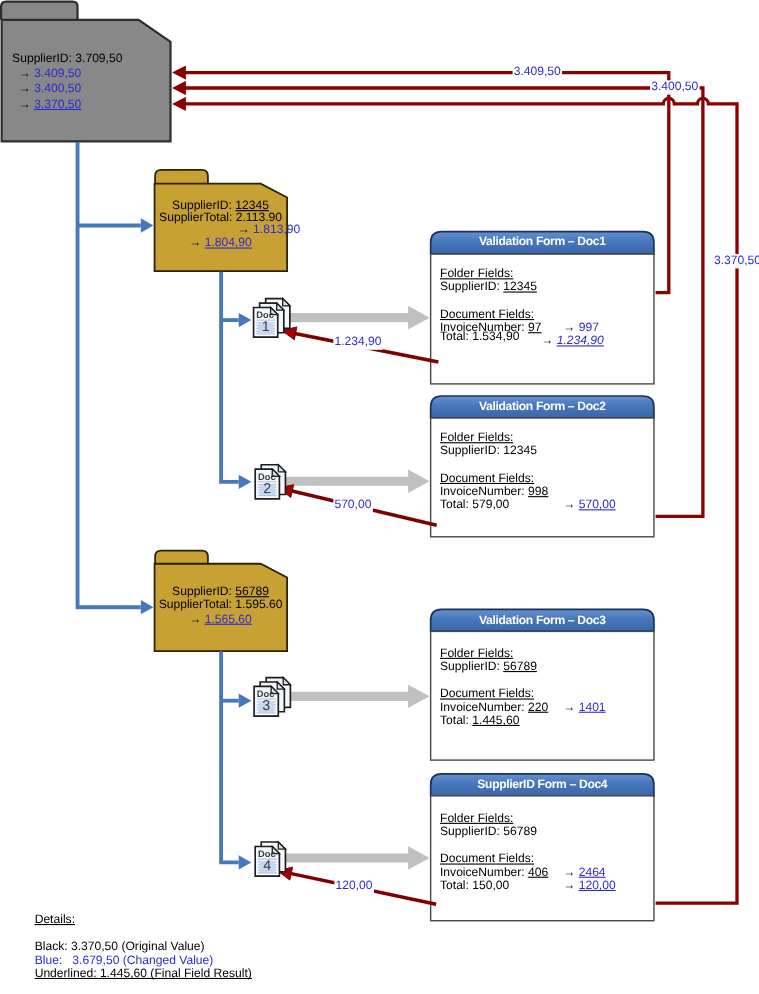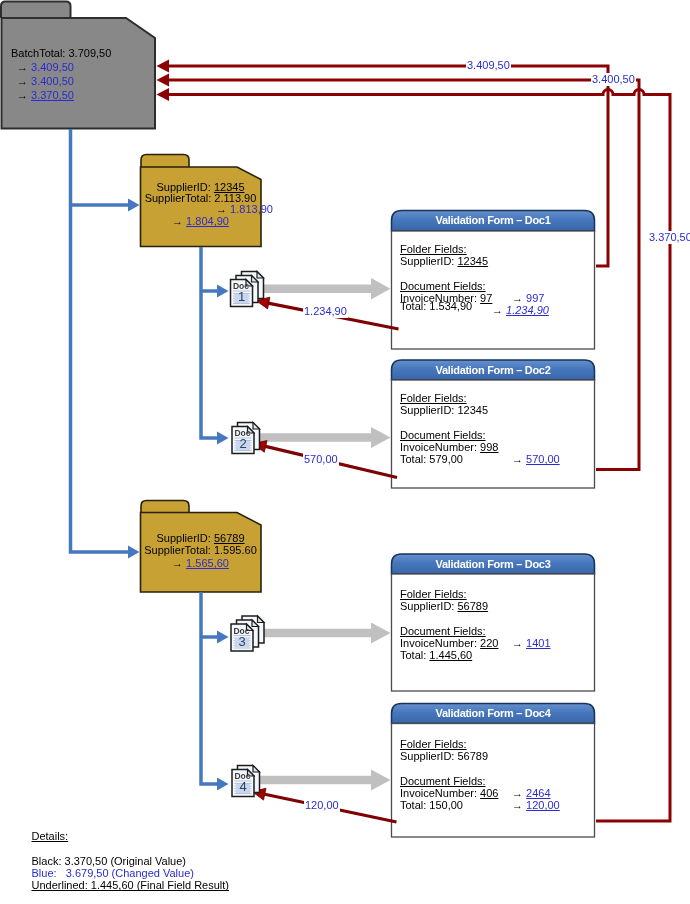--- a/index.html
+++ b/index.html
@@ -153,38 +153,38 @@
           <line x1="2.5" y1="19" x2="19.5" y2="19"></line>
       <line x1="2.5" y1="21.5" x2="19.5" y2="21.5"></line>
           <line x1="2.5" y1="24" x2="19.5" y2="24"></line>
     </g>
     <rect x="4" y="14.5" width="14" height="9" fill="#c9d7ee"></rect>
     <text x="10.5" y="9.5" font-size="8.5" font-weight="bold" fill="#3c3c3c" text-anchor="middle" font-family="Liberation Sans">Doc</text>
     <text x="11" y="21.5" font-size="13" fill="#32415c" text-anchor="middle" font-family="Liberation Sans">4</text>
   </g>
 </svg>
 
-<div class="t" style="left:11px;top:47px;">BatchTotal: 3.709,50</div>
+<div class="t" style="left:11px;top:47px;">SupplierID: 3.709,50</div>
 <div class="t" style="left:17px;top:60.5px;">→ <span class="b">3.409,50</span></div>
 <div class="t" style="left:17px;top:74.5px;">→ <span class="b">3.400,50</span></div>
 <div class="t" style="left:17px;top:88.5px;">→ <span class="b u">3.370,50</span></div>
 
 <div class="t ctr" style="left:140px;top:180.5px;width:121px;">SupplierID: <span class="u">12345</span></div>
 <div class="t ctr" style="left:140px;top:191.8px;width:121px;">SupplierTotal: 2.113.90</div>
 <div class="t ctr" style="left:140px;top:203.1px;width:121px;padding-left:44px;">→ <span class="b">1.813,90</span></div>
 <div class="t ctr" style="left:140px;top:214.5px;width:121px;">→ <span class="b u">1.804,90</span></div>
 
 <div class="t ctr" style="left:140px;top:531.5px;width:121px;">SupplierID: <span class="u">56789</span></div>
 <div class="t ctr" style="left:140px;top:544px;width:121px;">SupplierTotal: 1.595.60</div>
 <div class="t ctr" style="left:140px;top:556.5px;width:121px;">→ <span class="b u">1.565,60</span></div>
 
 <div class="hdr" style="top:214px;">Validation Form – Doc1</div>
 <div class="hdr" style="top:363.5px;">Validation Form – Doc2</div>
 <div class="hdr" style="top:557.5px;">Validation Form – Doc3</div>
-<div class="hdr" style="top:707px;">Validation Form – Doc4</div>
+<div class="hdr" style="top:707px;">SupplierID Form – Doc4</div>
 
 <div class="t u" style="left:400px;top:242.5px;">Folder Fields:</div>
 <div class="t" style="left:400px;top:254.5px;">SupplierID: <span class="u">12345</span></div>
 <div class="t u" style="left:400px;top:280px;">Document Fields:</div>
 <div class="t" style="left:400px;top:292px;">InvoiceNumber: <span class="u">97</span></div>
 <div class="t" style="left:512px;top:292px;">→ <span class="b">997</span></div>
 <div class="t" style="left:400px;top:300px;">Total: 1.534,90</div>
 <div class="t" style="left:492px;top:304px;font-style:italic;">→ <span class="b u">1.234,90</span></div>
 
 <div class="t u" style="left:400px;top:391.5px;">Folder Fields:</div>

